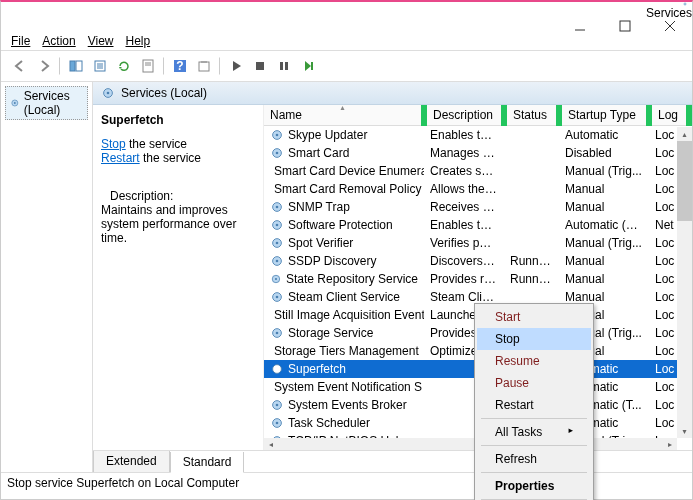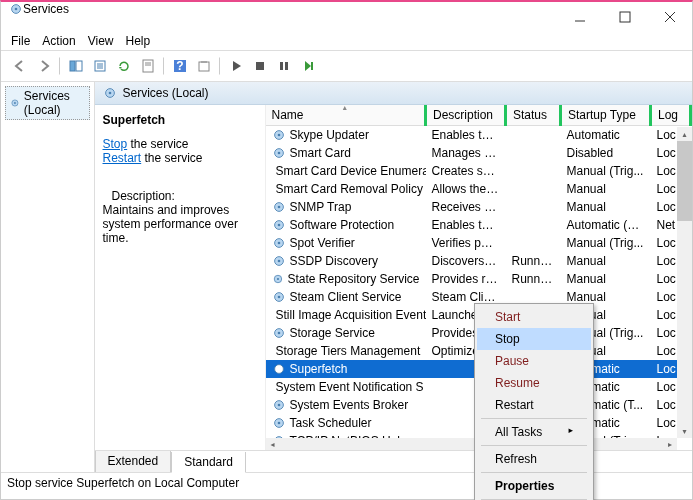--- a/index.html
+++ b/index.html
@@ -1,41 +1,41 @@
 <!DOCTYPE html>
 <html><head>
 <meta charset="utf-8">
 <style>
 * { box-sizing: border-box; margin: 0; padding: 0; font-family: 'Segoe UI', Tahoma, sans-serif; font-size: 12px; }
 body { background: #fff; width: 693px; height: 500px; overflow: hidden; border: 1px solid #ccc; border-top: 2px solid #e8488a; }
-.titlebar { display: flex; align-items: flex-start; height: 30px; padding-left: 8px; }
+.titlebar { display: flex; align-items: flex-end; height: 30px; padding-left: 8px; flex-direction: column; }
 .titlebar .title { flex: 1; }
 .winbtns { display: flex; height: 100%; }
 .winbtn { width: 45px; display: flex; align-items: center; justify-content: center; }
 .winbtn svg { width: 12px; height: 12px; stroke: #333; stroke-width: 1; fill: none; }
 .menubar { display: flex; gap: 12px; padding: 2px 10px; }
-.menubar span { cursor: default; }
+.menubar span { cursor: default; text-decoration: underline; }
 .toolbar { display: flex; align-items: center; gap: 2px; padding: 4px 8px; border-top: 1px solid #ddd; border-bottom: 1px solid #ddd; }
 .tbtn { width: 22px; height: 22px; display: flex; align-items: center; justify-content: center; border: 1px solid transparent; }
 .tbtn.sep { width: 0; border-left: 1px solid #ccc; height: 18px; margin: 0 2px; }
 .tbtn svg { width: 14px; height: 14px; }
 .main { display: flex; height: 390px; }
 .leftpane { width: 120px; border-right: 1px solid #ddd; padding: 4px; }
 .leftnode { display: flex; align-items: center; gap: 4px; padding: 2px 4px; background: #e6f2fa; border: 1px dotted #999; }
 .gearicon { width: 14px; height: 14px; }
 .rightpane { flex: 1; display: flex; flex-direction: column; position: relative; }
 .paneheader { background: linear-gradient(#eaf1f8,#d6e5f2); padding: 4px 8px; display: flex; align-items: center; gap: 6px; border-bottom: 1px solid #c2d4e4; }
 .panecontent { display: flex; flex: 1; overflow: hidden; }
 .detailpane { width: 170px; padding: 8px; overflow: hidden; }
 .detailpane .svcname { font-weight: bold; margin-bottom: 10px; }
 .detailpane a { color: #0066cc; text-decoration: underline; }
 .detailpane .desc-label { margin-top: 24px; padding-left: 9px; }
 .listpane { flex: 1; overflow: hidden; border-left: 1px solid #eee; position: relative; }
 table { width: 100%; border-collapse: collapse; table-layout: fixed; }
-th { text-align: left; font-weight: normal; padding: 3px 6px; border-right: 3px solid #22c55e; border-bottom: 1px solid #ddd; background: #fafafa; position: relative; }
+th { text-align: left; font-weight: normal; padding: 3px 6px; border-right: 6px solid #22c55e; border-bottom: 1px solid #ddd; background: #fafafa; position: relative; }
 td { padding: 2px 6px; white-space: nowrap; overflow: hidden; text-overflow: ellipsis; }
 tr.sel td { background: #0f6cd1; color: #fff; }
 tr.sel td:first-child .gearicon circle { fill: #fff; }
 .namecell { display: flex; align-items: center; gap: 4px; }
 .sortarrow { position: absolute; left: 50%; top: -2px; transform: translateX(-50%); font-size: 8px; color: #888; }
 .tabs { display: flex; border-top: 1px solid #ddd; }
 .tab { padding: 3px 12px; border: 1px solid #ccc; border-top: none; background: #f3f3f3; border-bottom: none; }
 .tab.active { background: #fff; border-bottom: 1px solid #fff; position: relative; top: 1px; }
 .statusbar { padding: 3px 6px; border-top: 1px solid #ddd; }
 .contextmenu { position: absolute; left: 474px; top: 303px; width: 120px; background: #f0f0f0; border: 1px solid #a0a0a0; box-shadow: 2px 2px 4px rgba(0,0,0,0.25); z-index: 100; padding: 2px; }
@@ -507,22 +507,22 @@
   </div>
 </div>
 
 <div class="statusbar">
   <span>Stop service Superfetch on Local Computer</span>
 </div>
 
 <div class="contextmenu">
   <div class="cmitem disabled">Start</div>
   <div class="cmitem hover">Stop</div>
+  <div class="cmitem disabled">Resume</div>
   <div class="cmitem disabled">Pause</div>
-  <div class="cmitem disabled">Resume</div>
   <div class="cmitem">Restart</div>
   <div class="cmsep"></div>
   <div class="cmitem"><span>All Tasks</span><span class="arrow">▸</span></div>
   <div class="cmsep"></div>
   <div class="cmitem">Refresh</div>
   <div class="cmsep"></div>
   <div class="cmitem bold">Properties</div>
   <div class="cmsep"></div>
 
 </div>

